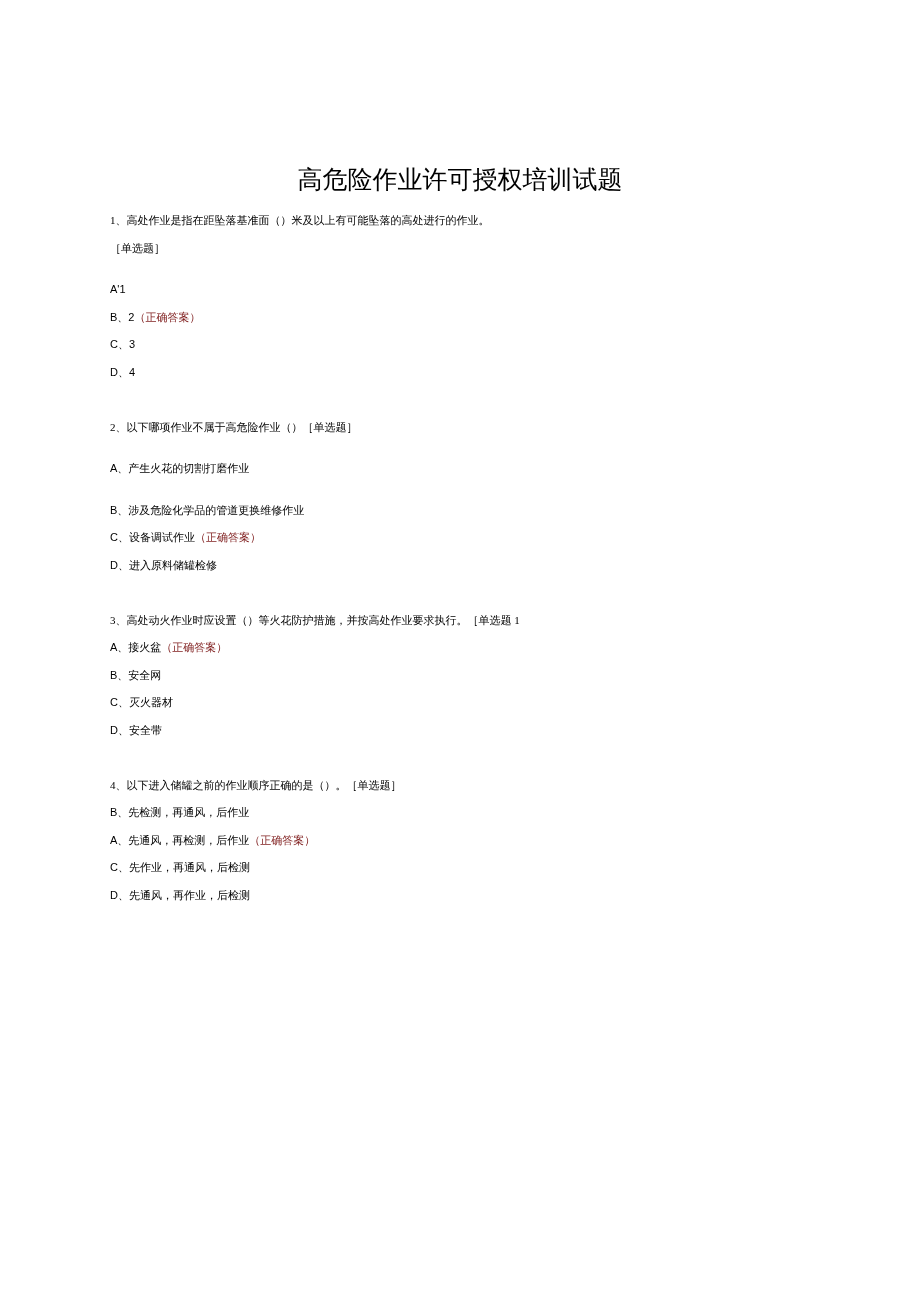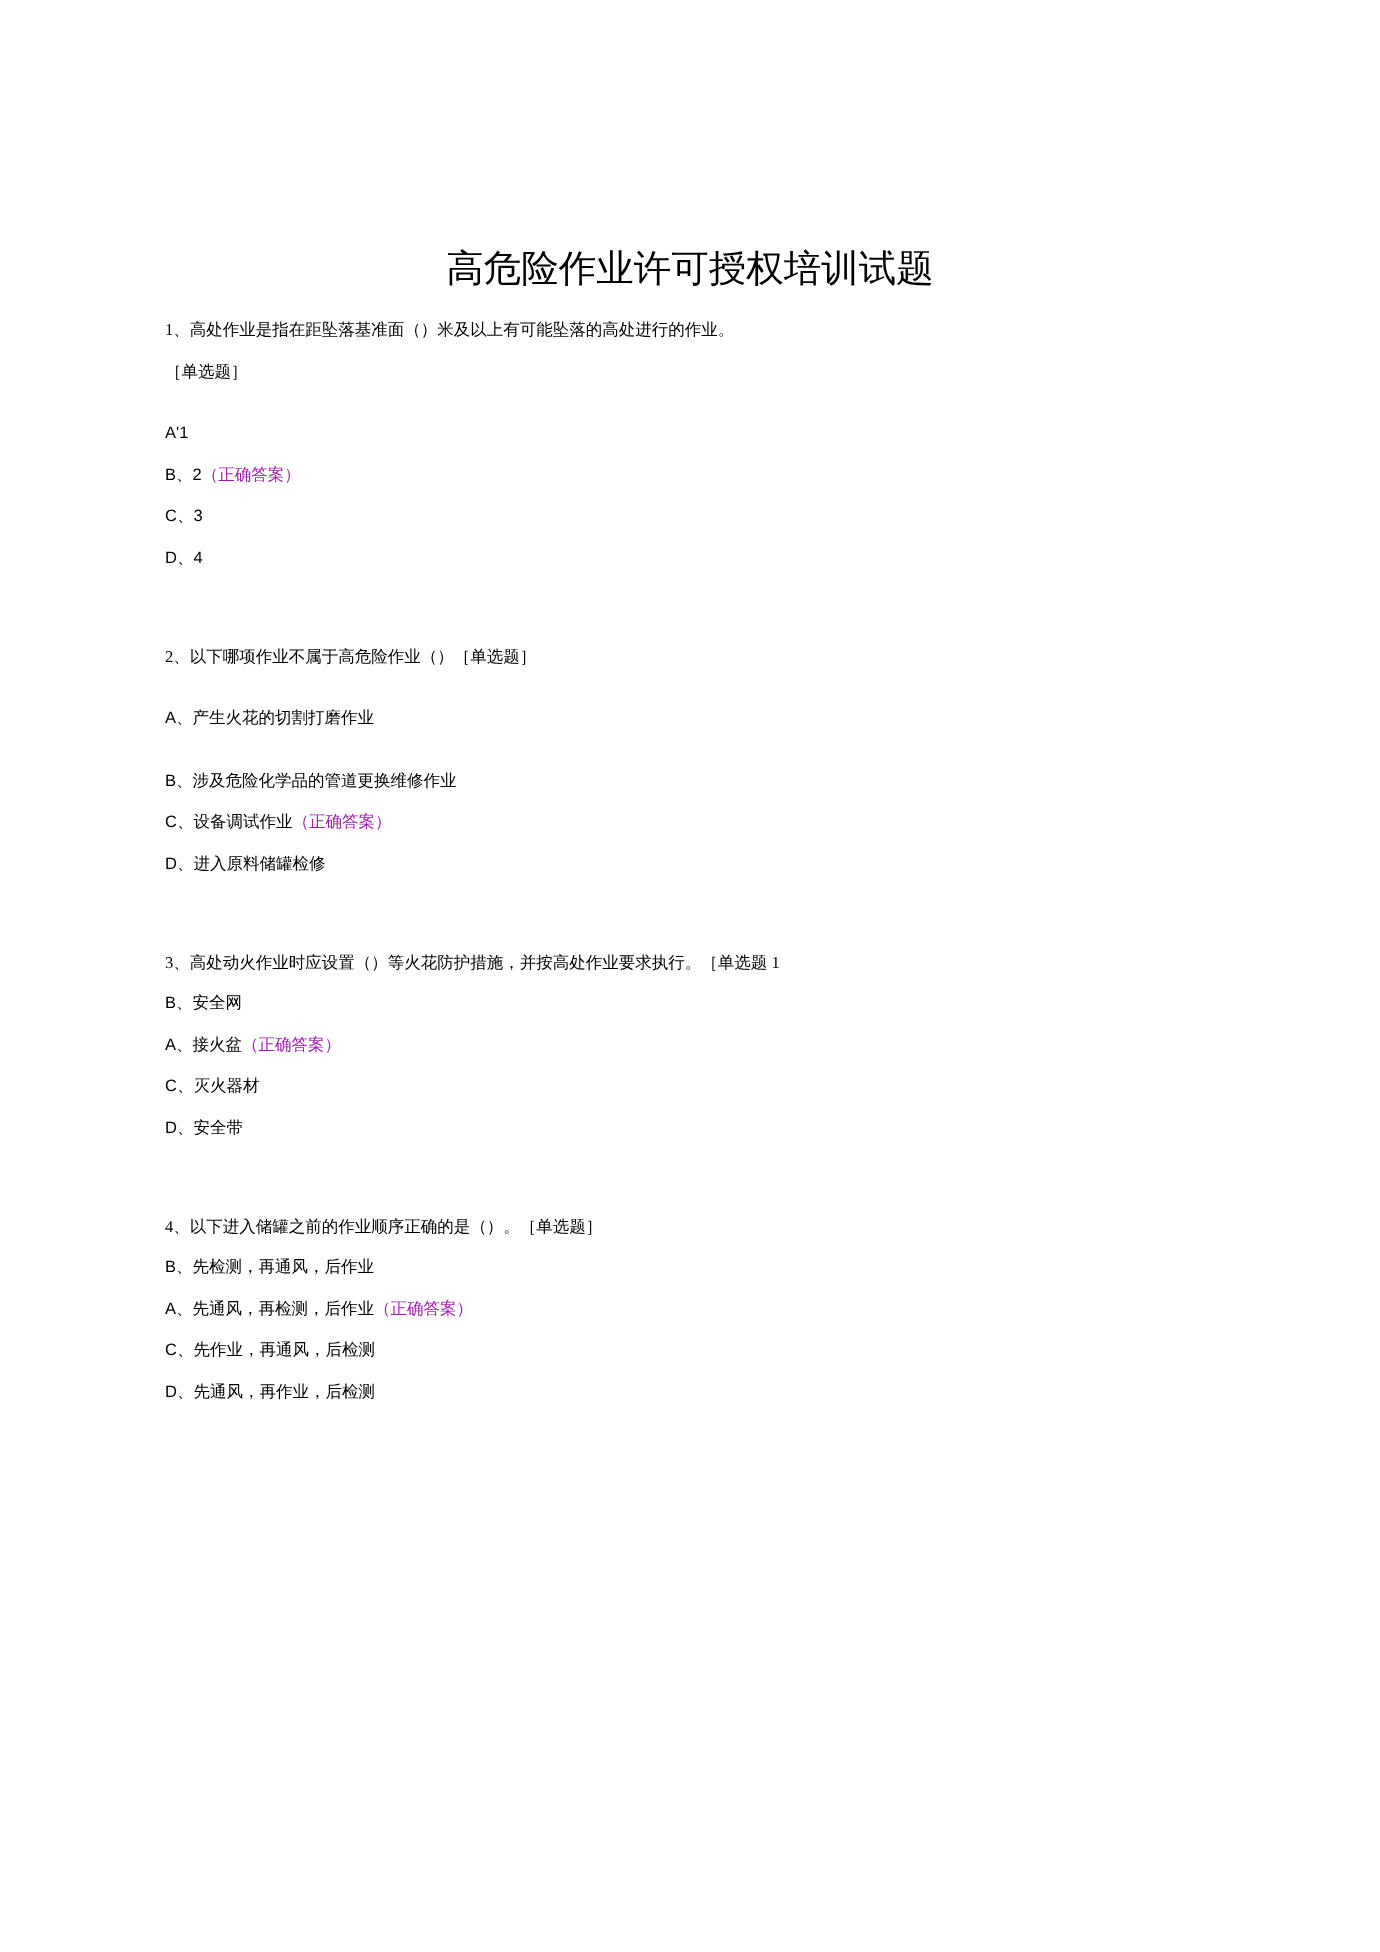--- a/index.html
+++ b/index.html
@@ -26,24 +26,24 @@
     font-size: 11px;
     margin-bottom: 10px;
   }
   .line.sans {
     font-family: Arial, "Microsoft YaHei", sans-serif;
   }
   .line.gap-top {
     margin-top: 24px;
   }
   .line.gap-top-lg {
-    margin-top: 48px;
+    margin-top: 37px;
   }
   .correct {
-    color: #a21caf;
+    color: #7f1d1d;
   }
   .option-label {
     font-family: Arial, sans-serif;
   }
 </style>
 </head>
 <body>
 
 <div class="page">
 
@@ -56,22 +56,22 @@
   <div class="line sans"><span>C、3</span></div>
   <div class="line sans"><span>D、4</span></div>
 
   <div class="line gap-top-lg">2、以下哪项作业不属于高危险作业（）［单选题］</div>
   <div class="line gap-top"><span class="option-label">A、</span><span>产生火花的切割打磨作业</span></div>
   <div class="line gap-top"><span class="option-label">B、</span><span>涉及危险化学品的管道更换维修作业</span></div>
   <div class="line"><span class="option-label">C、</span><span>设备调试作业</span><span class="correct">（正确答案）</span></div>
   <div class="line"><span class="option-label">D、</span><span>进入原料储罐检修</span></div>
 
   <div class="line gap-top-lg">3、高处动火作业时应设置（）等火花防护措施，并按高处作业要求执行。［单选题 1</div>
+  <div class="line"><span class="option-label">A、</span><span>接火盆</span><span class="correct">（正确答案）</span></div>
   <div class="line"><span class="option-label">B、</span><span>安全网</span></div>
-  <div class="line"><span class="option-label">A、</span><span>接火盆</span><span class="correct">（正确答案）</span></div>
   <div class="line"><span class="option-label">C、</span><span>灭火器材</span></div>
   <div class="line"><span class="option-label">D、</span><span>安全带</span></div>
 
   <div class="line gap-top-lg">4、以下进入储罐之前的作业顺序正确的是（）。［单选题］</div>
   <div class="line"><span class="option-label">B、</span><span>先检测，再通风，后作业</span></div>
   <div class="line"><span class="option-label">A、</span><span>先通风，再检测，后作业</span><span class="correct">（正确答案）</span></div>
   <div class="line"><span class="option-label">C、</span><span>先作业，再通风，后检测</span></div>
   <div class="line"><span class="option-label">D、</span><span>先通风，再作业，后检测</span></div>
 
 </div>

